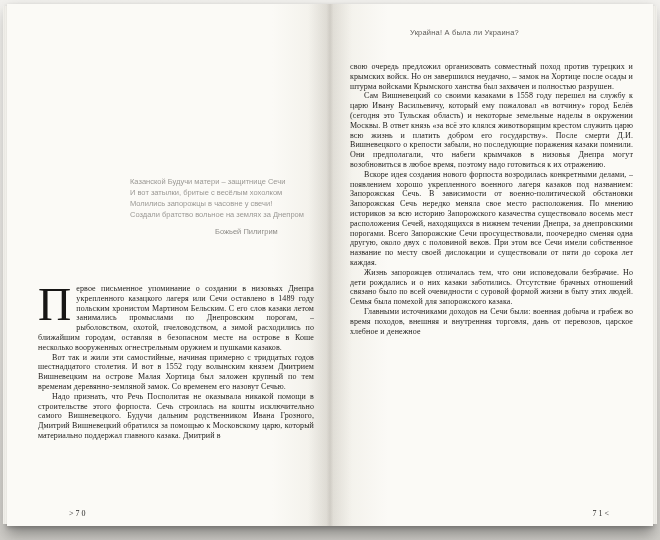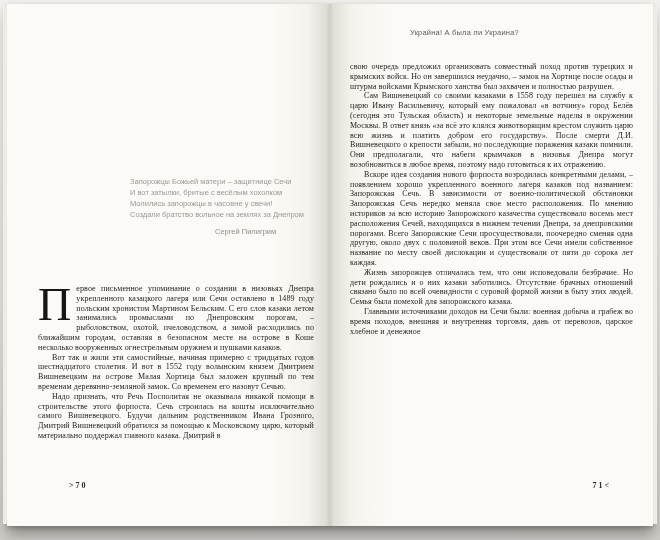--- a/index.html
+++ b/index.html
@@ -46,40 +46,40 @@
   .right-body { top:58px;  width:283px; }
   .body-text p { text-indent:14px; }
   .body-text p.no-indent { text-indent:0; }
 
   .dropcap { float:left; font-size:46px; line-height:38px; padding:2px 5px 0 0; color:#171615; }
 
   .running-head { position:absolute; top:24px; left:60px;
     font-family:"Liberation Sans", sans-serif;
     font-size:7.5px; color:#5d5b58; letter-spacing:0.2px;text-align:right; }
 
-  .pagenum { position:absolute; top:477px; font-size:8px; font-weight:bold; letter-spacing:2px; color:#2a2927; }
+  .pagenum { position:absolute; top:505px; font-size:8px; font-weight:normal; letter-spacing:2px; color:#2a2927; }
   .pagenum.pn-left  { left:31px; }
   .pagenum.pn-right { right:22px; }
 </style>
 </head>
 <body>
 
 <div class="photo">
   <div class="book">
     <div class="page-edge left"></div>
     <div class="page-edge right"></div>
 
     <div class="page left-page">
       <div class="col left-col">
         <div class="epigraph">
-          <div class="ep-line">Запорожцы Божьей матери – защитнице Сечи</div>
+          <div class="ep-line">Казанской Будучи матери – защитнице Сечи</div>
           <div class="ep-line">И вот затылки, бритые с весёлым хохолком</div>
           <div class="ep-line">Молились запорожцы в часовне у свечи!</div>
           <div class="ep-line">Создали братство вольное на землях за Днепром</div>
-          <div class="ep-author">Сергей Пилигрим</div>
+          <div class="ep-author">Божьей Пилигрим</div>
         </div>
 
         <div class="body-text left-body">
           <p class="no-indent"><span class="dropcap">П</span><span>ервое письменное упоминание о создании в низовьях Днепра укрепленного казацкого лагеря или Сечи оставлено в 1489 году польским хронистом Мартином Бельским. С его слов казаки летом занимались промыслами по Днепровским порогам, – рыболовством, охотой, пчеловодством, а зимой расходились по ближайшим городам, оставляя в безопасном месте на острове в Коше несколько вооруженных огнестрельным оружием и пушками казаков.</span></p>
           <p>Вот так и жили эти самостийные, начиная примерно с тридцатых годов шестнадцатого столетия. И вот в 1552 году волынским князем Дмитрием Вишневецким на острове Малая Хортица был заложен крупный по тем временам деревянно-земляной замок. Со временем его назовут Сечью.</p>
           <p>Надо признать, что Речь Посполитая не оказывала никакой помощи в строительстве этого форпоста. Сечь строилась на кошты исключительно самого Вишневецкого. Будучи дальним родственником Ивана Грозного, Дмитрий Вишневецкий обратился за помощью к Московскому царю, который материально поддержал главного казака. Дмитрий в</p>
         </div>
 
         <div class="pagenum pn-left">&gt;70</div>
       </div>

